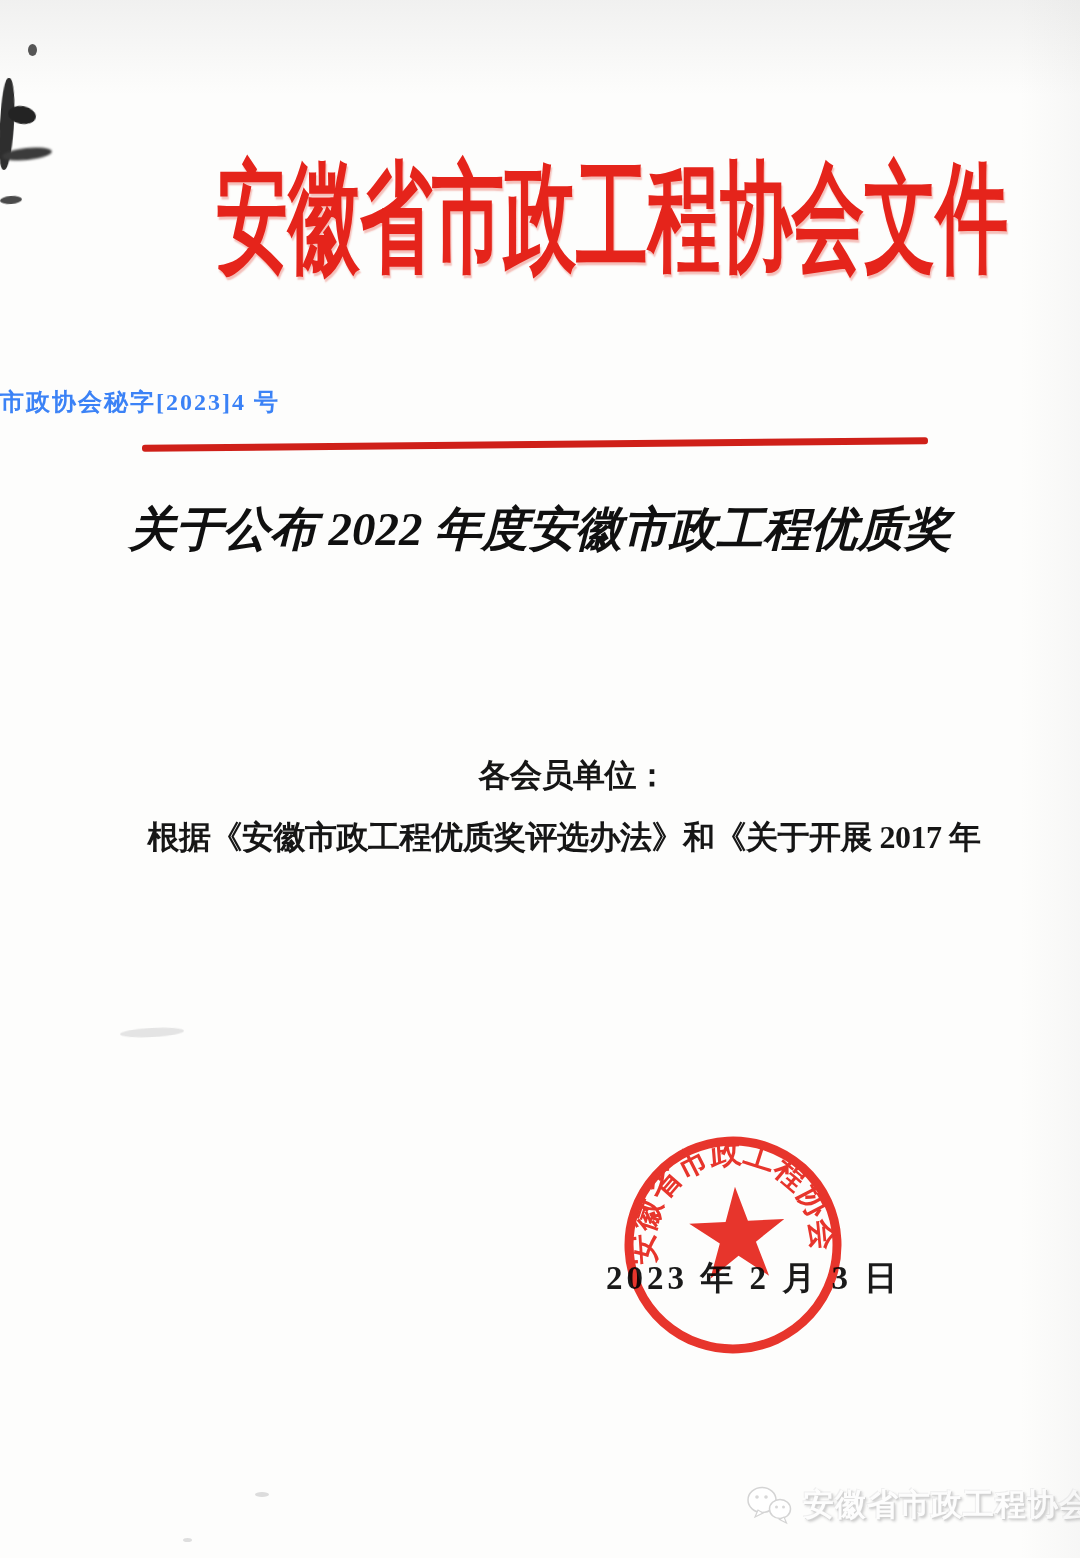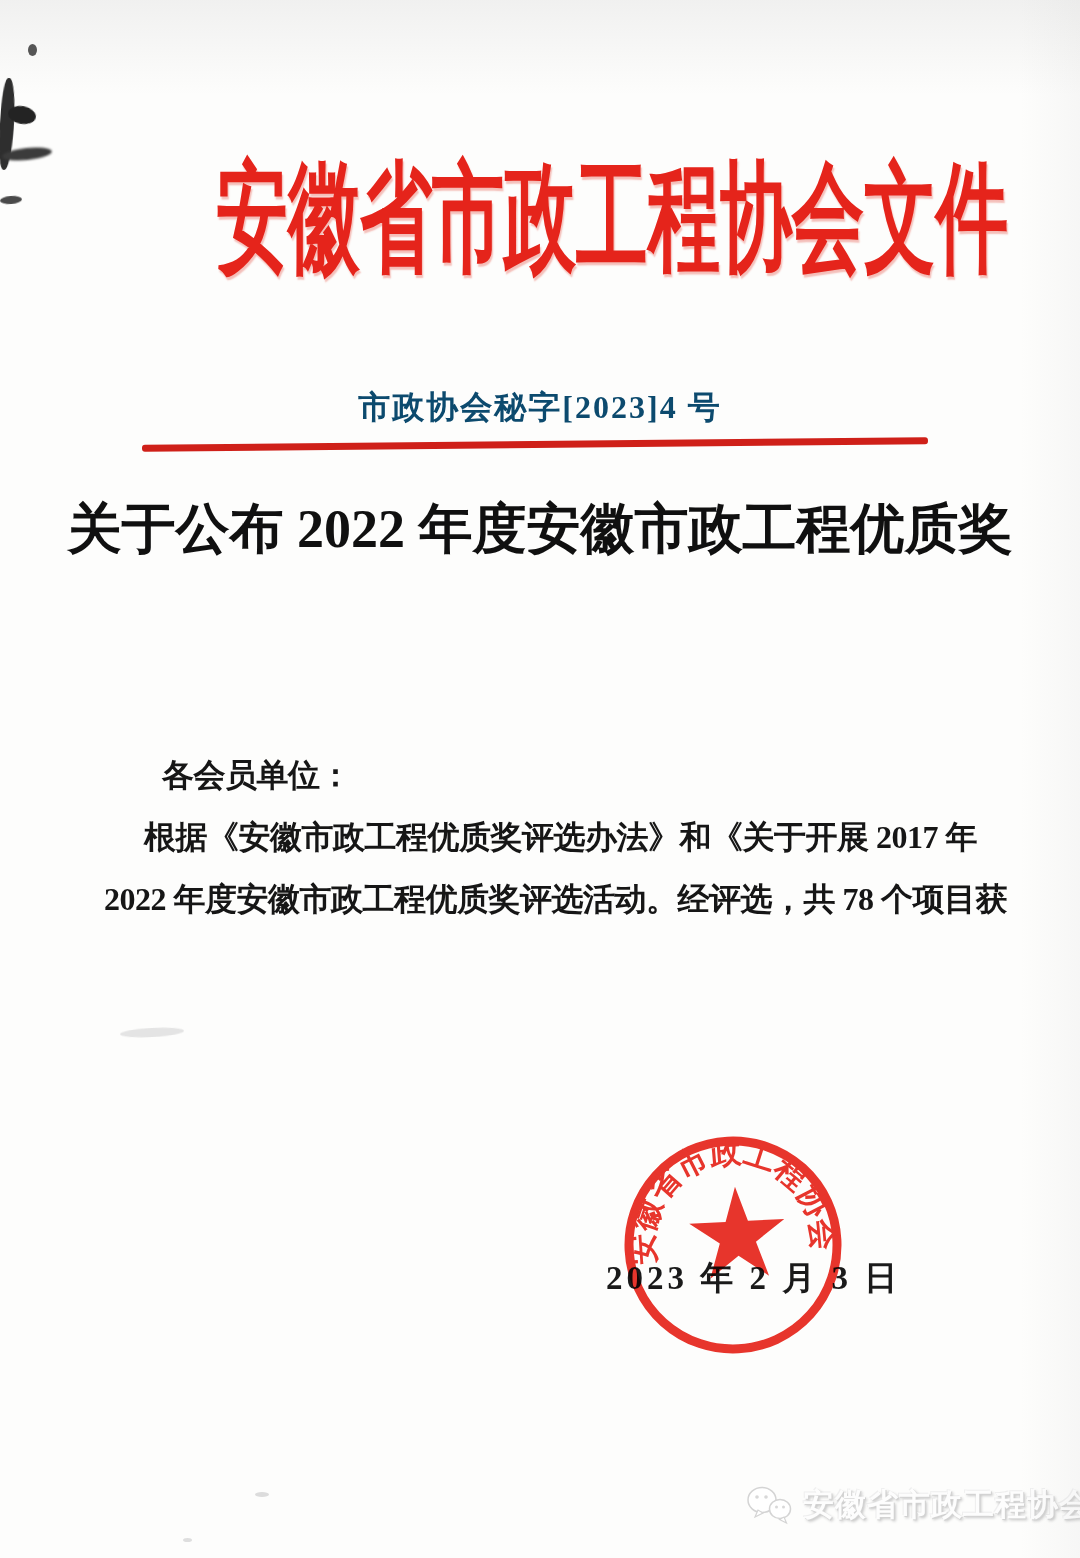--- a/index.html
+++ b/index.html
@@ -43,45 +43,45 @@
     position:absolute;left:0;top:148px;width:100%;
     text-align:center;white-space:nowrap;
     font-size:120px;font-weight:bold;line-height:1.18;
     color:#e5241b;
     transform:scaleX(.60);transform-origin:center;
     text-shadow:2px 3px 2px rgba(225,45,30,.30);
     letter-spacing:0;
   }
   .doc-number{
     position:absolute;left:0;top:386px;width:100%;
-    text-align:center;
-    font-size:32px;font-weight:600;color:#0c4a6e;
+    text-align:left;
+    font-size:24px;font-weight:600;color:#3b82f6;
     letter-spacing:2px;
   }
   .red-rule{
     position:absolute;left:142px;top:441px;width:786px;height:7px;
     background:#cf2019;border-radius:3px;
     transform:rotate(-.55deg);
   }
 
   
   .notice-title{
     position:absolute;left:0;top:496px;width:100%;
     text-align:center;
-    font-size:54px;font-weight:700;color:#101010;
-    line-height:66px;letter-spacing:0;
+    font-size:47px;font-weight:700;color:#101010;
+    line-height:66px;letter-spacing:0;font-style:italic;
   }
 
   
   .body-block{
     position:absolute;left:104px;top:744px;width:880px;
     font-size:32px;font-weight:600;color:#161616;
     letter-spacing:-.5px;
   }
-  .body-line{height:62px;line-height:62px;white-space:nowrap;}
+  .body-line{height:62px;line-height:62px;white-space:nowrap;text-align:center;}
   .indent-salutation{padding-left:58px;}
   .indent-first{padding-left:40px;}
   .indent-attach{padding-left:40px;}
 
   
   .issue-date{
     position:absolute;left:606px;top:1256px;
     font-size:33px;font-weight:600;color:#1a1a1a;letter-spacing:4px;
     white-space:nowrap;
   }
@@ -122,21 +122,20 @@
   <div class="doc-number">市政协会秘字[2023]4 号</div>
   <div class="red-rule"></div>
 
   <div class="notice-title">
     <div>关于公布 2022 年度安徽市政工程优质奖</div>
   </div>
 
   <div class="body-block">
     <div class="body-line indent-salutation">各会员单位：</div>
     <div class="body-line indent-first">根据《安徽市政工程优质奖评选办法》和《关于开展 2017 年</div>
-    <div class="body-line">2022 年度安徽市政工程优质奖评选活动。经评选，共 78 个项目获</div>
   </div>
 
   <div class="issue-date">2023 年 2 月 3 日</div>
 
   <svg class="stamp" viewBox="0 0 230 230">
     <circle cx="115" cy="115" r="104" fill="none" stroke="#e8281e" stroke-width="9"></circle>
     <path d="M120 57 L131.2 91.6 L167.6 91.6 L138.1 112.9 L149.4 147.5 L120 126 L90.6 147.5 L101.9 112.9 L72.4 91.6 L108.8 91.6 Z" fill="#e8281e"></path>
     <defs>
       <path id="sealArc" d="M 37.7 133.7 A 80 80 0 1 1 192.3 133.7" fill="none"></path>
     </defs>

